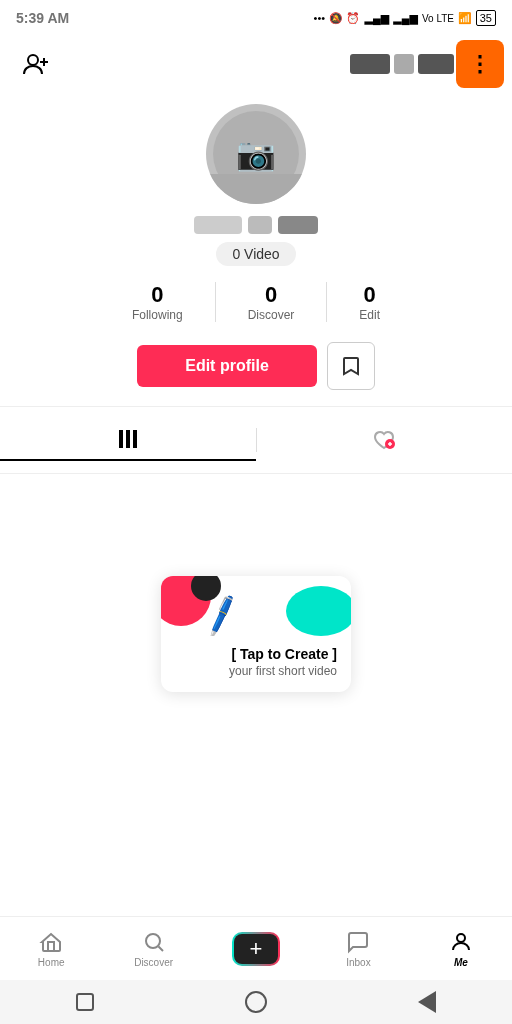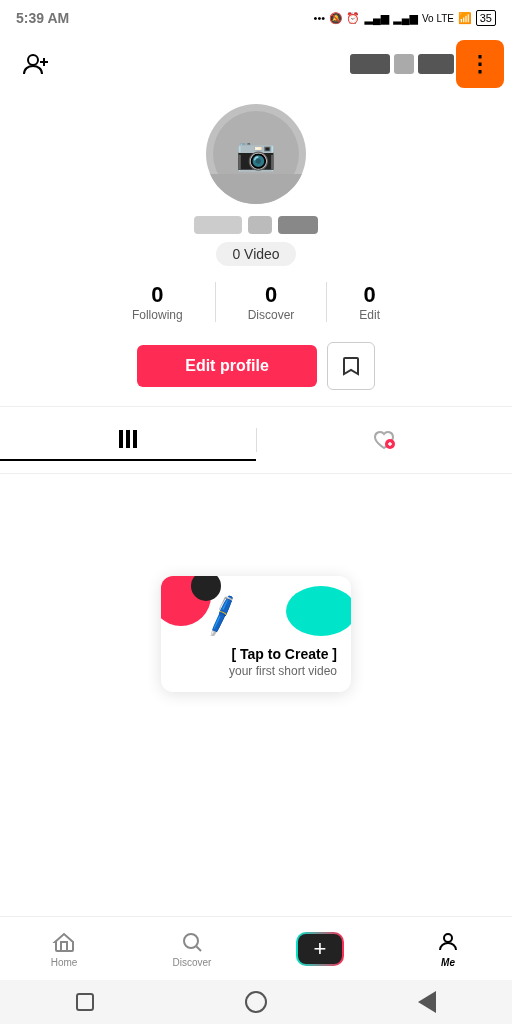--- a/index.html
+++ b/index.html
@@ -557,20 +557,26 @@
     </svg>
     <span class="nav-label">Discover</span>
   </div>
   <div class="nav-item">
     <div class="nav-plus">
       <span class="nav-plus-sign">+</span>
     </div>
   </div>
   <div class="nav-item">
     <svg width="24" height="24" viewBox="0 0 24 24" fill="none">
+      <path d="M21 15a2 2 0 0 1-2 2H7l-4 4V5a2 2 0 0 1 2-2h14a2 2 0 0 1 2 2z" stroke="#888" stroke-width="2" fill="none"></path>
+    </svg>
+    <span class="nav-label">Inbox</span>
+  </div>
+  <div class="nav-item">
+    <svg width="24" height="24" viewBox="0 0 24 24" fill="none">
       <circle cx="12" cy="8" r="4" stroke="#000" stroke-width="2"></circle>
       <path d="M4 20c0-4 3.6-7 8-7s8 3 8 7" stroke="#000" stroke-width="2"></path>
     </svg>
     <span class="nav-label active">Me</span>
   </div>
 </div>
 
 <div class="system-bar">
   <div class="sys-btn">
     <div class="sys-square"></div>

